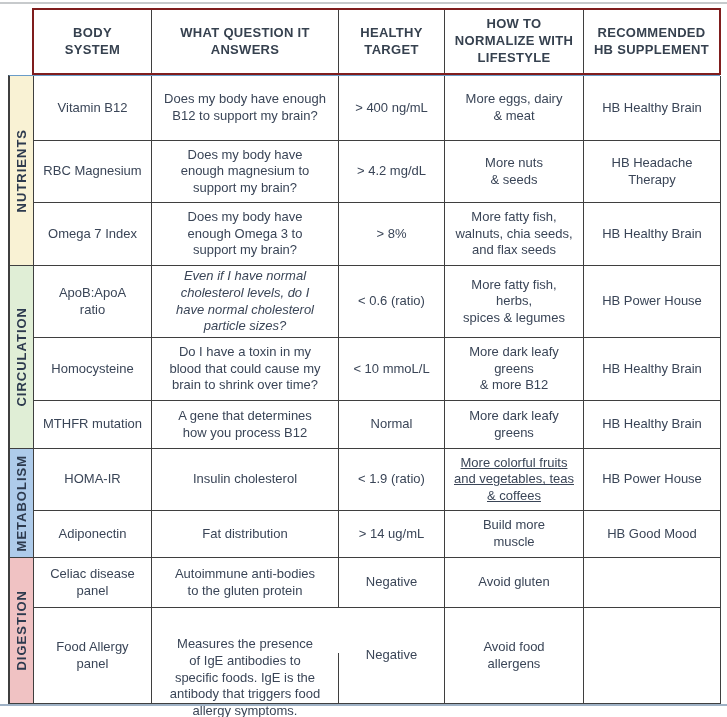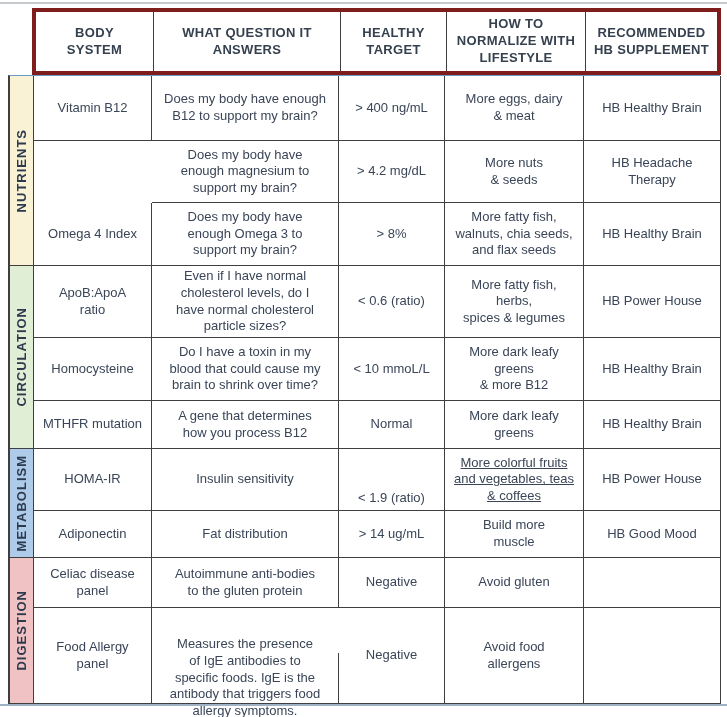--- a/index.html
+++ b/index.html
@@ -28,21 +28,21 @@
     background: #9fb2c6;
   }
 
   
   .header-grid {
     position: absolute;
     left: 32px; top: 8px;
     width: 689px; height: 67px;
     display: grid;
     grid-template-columns: 118px 187px 106px 139px auto;
-    border: 4px solid #7f1d1d;
+    border: 2px solid #7f1d1d;
     background: #ffffff;
   }
   .header-cell {
     display: flex;
     align-items: center;
     justify-content: center;
     text-align: center;
     border-right: 1px solid #3f3f3f;
     font-weight: 700;
     font-size: 13px;
@@ -141,38 +141,41 @@
       <div class="cell" style="grid-area: 1 / 4;">
         <span class="cell-text">&gt; 400 ng/mL</span>
       </div>
       <div class="cell" style="grid-area: 1 / 5; text-align: center;">
         <span class="cell-text">More eggs, dairy
 &amp; meat</span>
       </div>
       <div class="cell" style="grid-area: 1 / 6;">
         <span class="cell-text">HB Healthy Brain</span>
       </div>
+      <div class="cell" style="grid-area: 2 / 2;">
+        <span class="cell-text">RBC Magnesium</span>
+      </div>
       <div class="cell" style="grid-area: 2 / 3;">
         <span class="cell-text">Does my body have
 enough magnesium to
 support my brain?</span>
       </div>
       <div class="cell" style="grid-area: 2 / 4;">
         <span class="cell-text">&gt; 4.2 mg/dL</span>
       </div>
       <div class="cell" style="grid-area: 2 / 5;">
         <span class="cell-text">More nuts
 &amp; seeds</span>
       </div>
       <div class="cell" style="grid-area: 2 / 6;">
         <span class="cell-text">HB Headache
 Therapy</span>
       </div>
       <div class="cell" style="grid-area: 3 / 2;">
-        <span class="cell-text">Omega 4 Index</span>
+        <span class="cell-text">Omega 7 Index</span>
       </div>
       <div class="cell" style="grid-area: 3 / 3;">
         <span class="cell-text">Does my body have
 enough Omega 3 to
 support my brain?</span>
       </div>
       <div class="cell" style="grid-area: 3 / 4;">
         <span class="cell-text">&gt; 8%</span>
       </div>
       <div class="cell" style="grid-area: 3 / 5;">
@@ -180,21 +183,21 @@
 walnuts, chia seeds,
 and flax seeds</span>
       </div>
       <div class="cell" style="grid-area: 3 / 6;">
         <span class="cell-text">HB Healthy Brain</span>
       </div>
       <div class="cell" style="grid-area: 4 / 2;">
         <span class="cell-text">ApoB:ApoA
 ratio</span>
       </div>
-      <div class="cell" style="grid-area: 4 / 3;">
+      <div class="cell" style="grid-area: 4 / 3; font-style: italic;">
         <span class="cell-text">Even if I have normal
 cholesterol levels, do I
 have normal cholesterol
 particle sizes?</span>
       </div>
       <div class="cell" style="grid-area: 4 / 4;">
         <span class="cell-text">&lt; 0.6 (ratio)</span>
       </div>
       <div class="cell" style="grid-area: 4 / 5;">
         <span class="cell-text">More fatty fish,
@@ -237,23 +240,23 @@
         <span class="cell-text">More dark leafy
 greens</span>
       </div>
       <div class="cell" style="grid-area: 6 / 6;">
         <span class="cell-text">HB Healthy Brain</span>
       </div>
       <div class="cell" style="grid-area: 7 / 2;">
         <span class="cell-text">HOMA-IR</span>
       </div>
       <div class="cell" style="grid-area: 7 / 3;">
-        <span class="cell-text">Insulin sensitivity</span>
-      </div>
-      <div class="cell" style="grid-area: 7 / 4; align-items: flex-end;">
+        <span class="cell-text">Insulin cholesterol</span>
+      </div>
+      <div class="cell" style="grid-area: 7 / 4;">
         <span class="cell-text">&lt; 1.9 (ratio)</span>
       </div>
       <div class="cell" style="grid-area: 7 / 5; text-decoration: underline;">
         <span class="cell-text">More colorful fruits
 and vegetables, teas
 &amp; coffees</span>
       </div>
       <div class="cell" style="grid-area: 7 / 6;">
         <span class="cell-text">HB Power House</span>
       </div>

